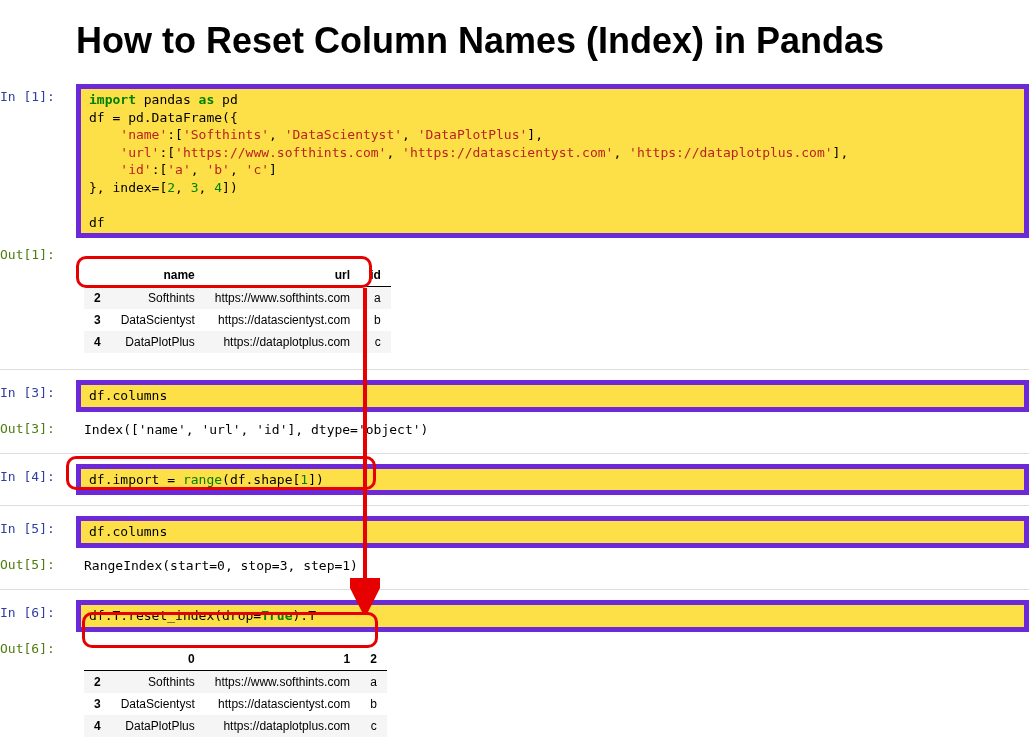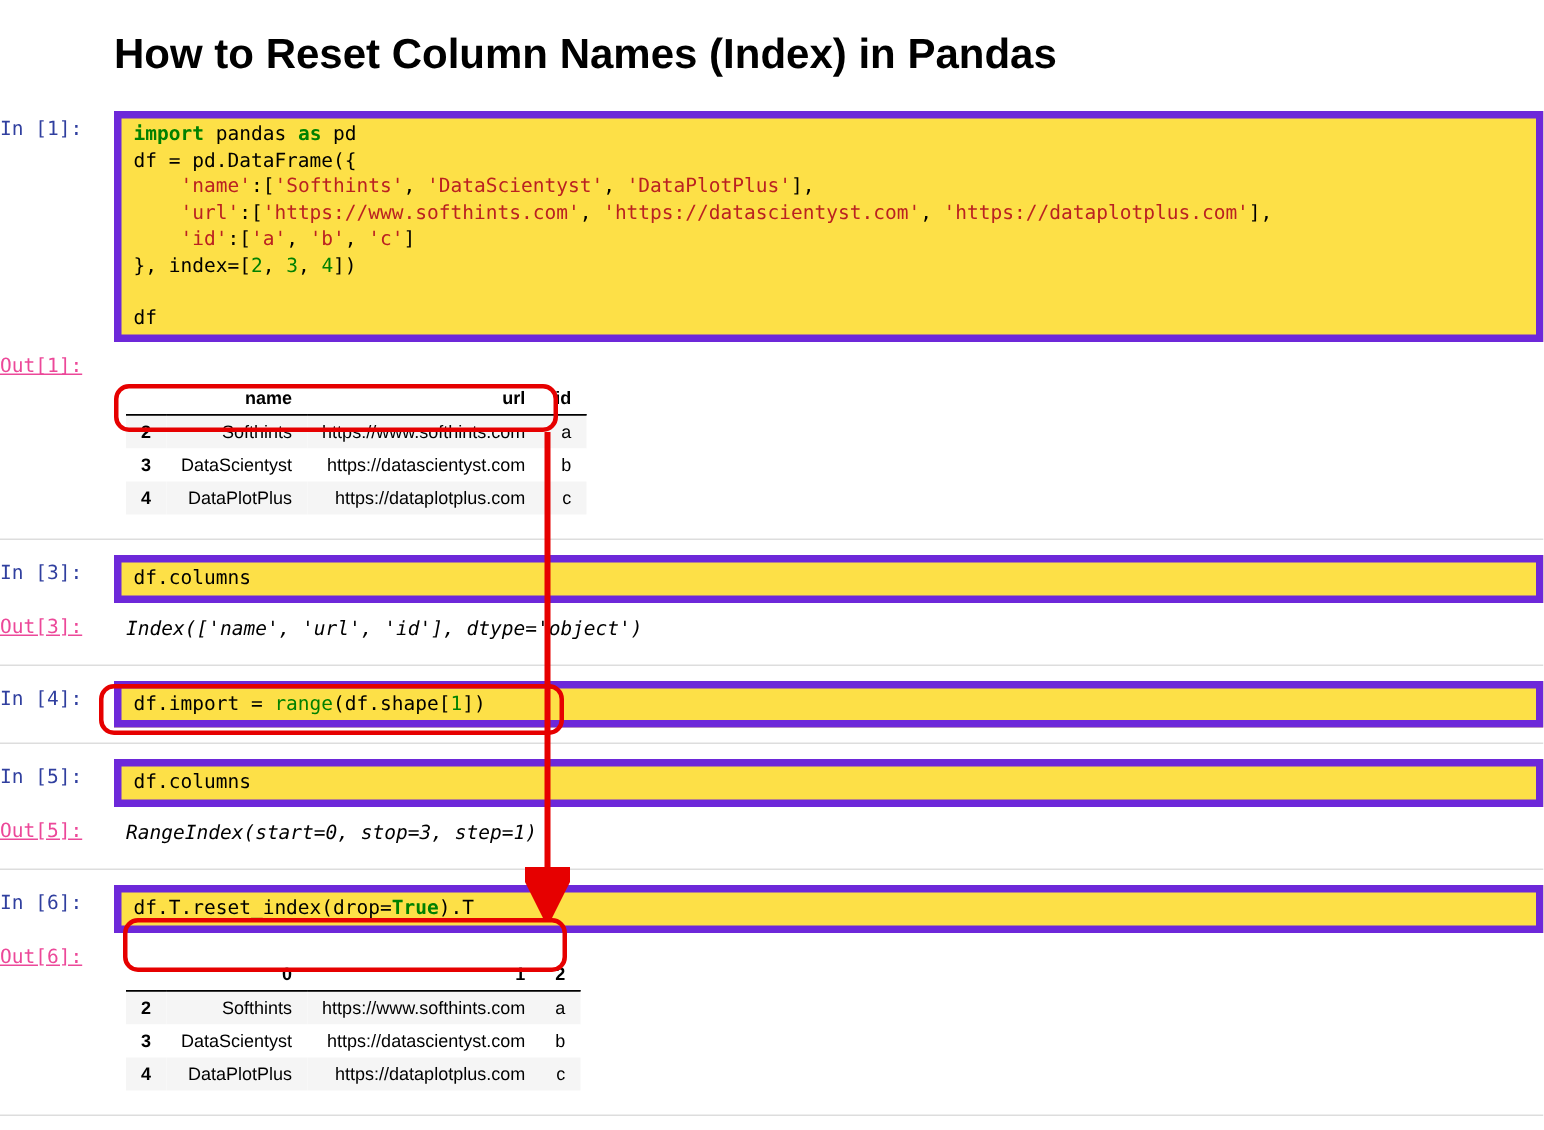--- a/index.html
+++ b/index.html
@@ -6,57 +6,56 @@
   body {
     margin: 0;
     padding: 0;
     font-family: -apple-system, BlinkMacSystemFont, "Segoe UI", Helvetica, Arial, sans-serif;
     font-size: 14px;
     background: #fff;
     color: #000;
   }
   .container { width: 1029px; }
   h1 {
-    font-size: 28px;
+    font-size: 36px;
     font-weight: 700;
     margin: 20px 0 20px 76px;
   }
   .cell {
     display: flex;
     width: 100%;
     padding: 2px 0;
   }
   .prompt {
     width: 76px;
     min-width: 76px;
     padding: 5px 8px 0 0;
     font-family: "DejaVu Sans Mono", Menlo, Consolas, monospace;
     font-size: 13px;
   }
   .prompt-in  { color: #303F9F; }
-  .prompt-out { color: #ec4899; text-decoration: underline; }
+  .prompt-out { color: #4d7c0f; }
   .input-area {
     flex: 1;
     border: 5px solid #6d28d9;
     background: #fde047;
     padding: 2px 8px;
     font-family: "DejaVu Sans Mono", Menlo, Consolas, monospace;
     font-size: 13px;
     line-height: 1.35;
     white-space: pre;
     overflow: hidden;
     position: relative;
   }
   .output-text {
     flex: 1;
     padding: 6px 8px;
     font-family: "DejaVu Sans Mono", Menlo, Consolas, monospace;
     font-size: 13px;
     white-space: pre;
-    font-style: italic;
   }
   .output-html {
     flex: 1;
     padding: 6px 8px;
     position: relative;
   }
   .sep {
     height: 1px;
     background: #ddd;
     margin: 8px 0;

